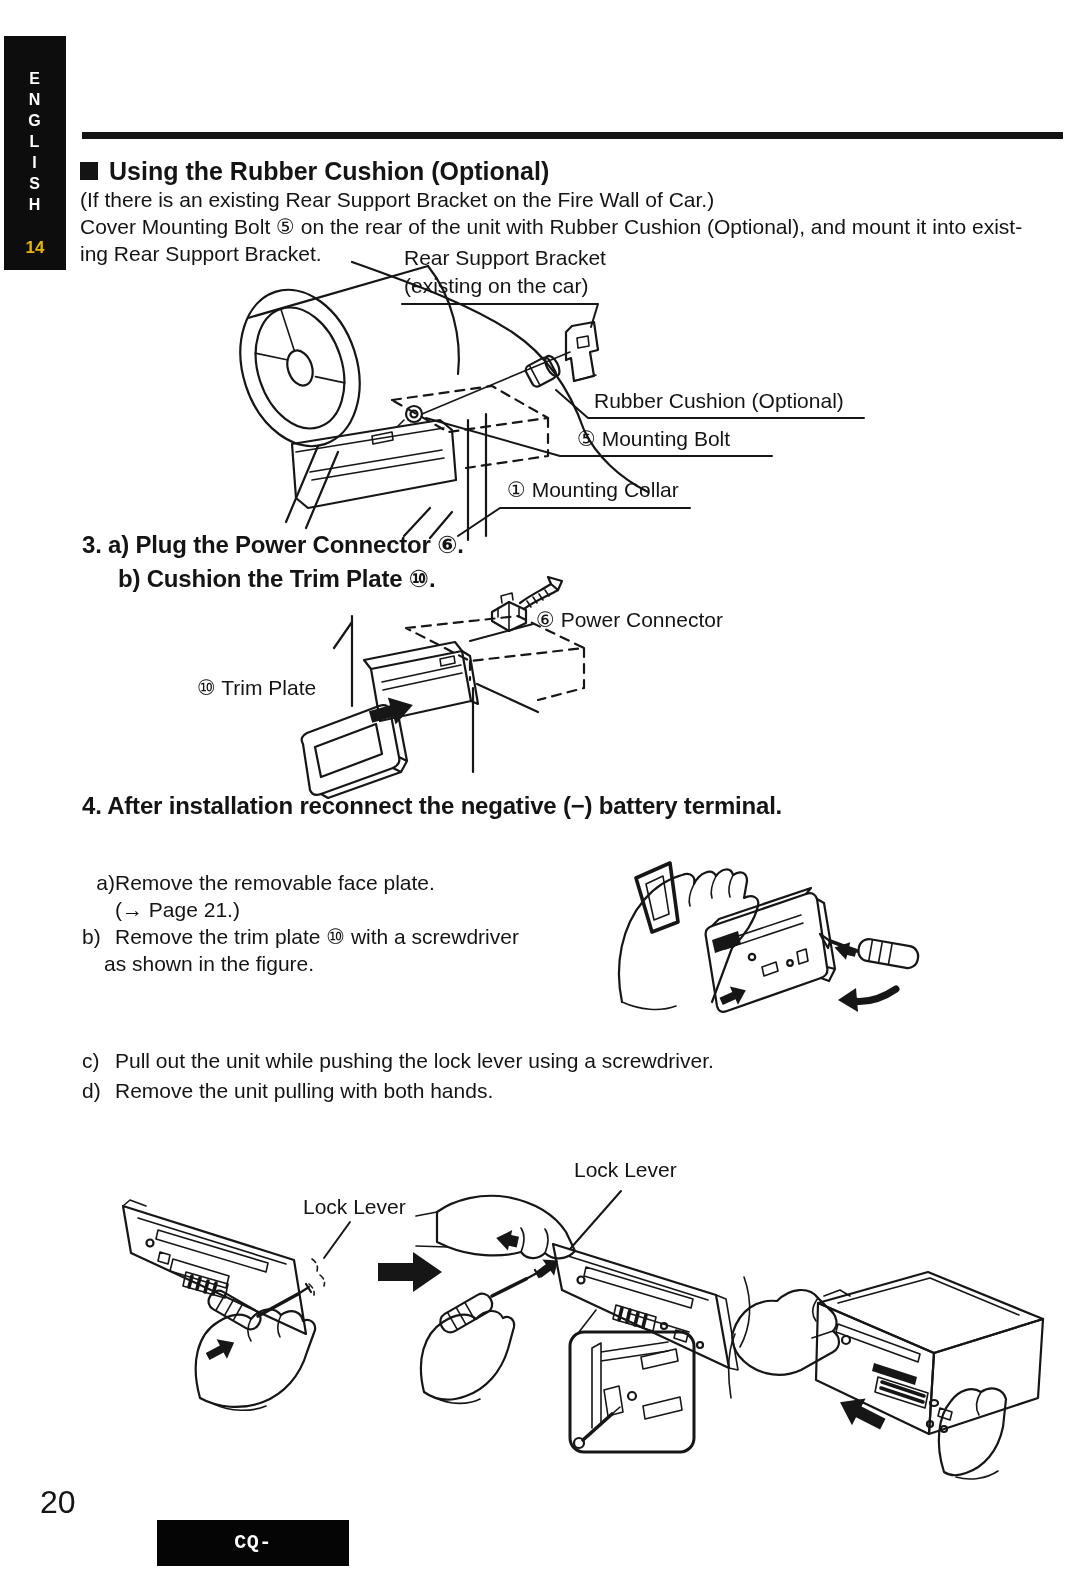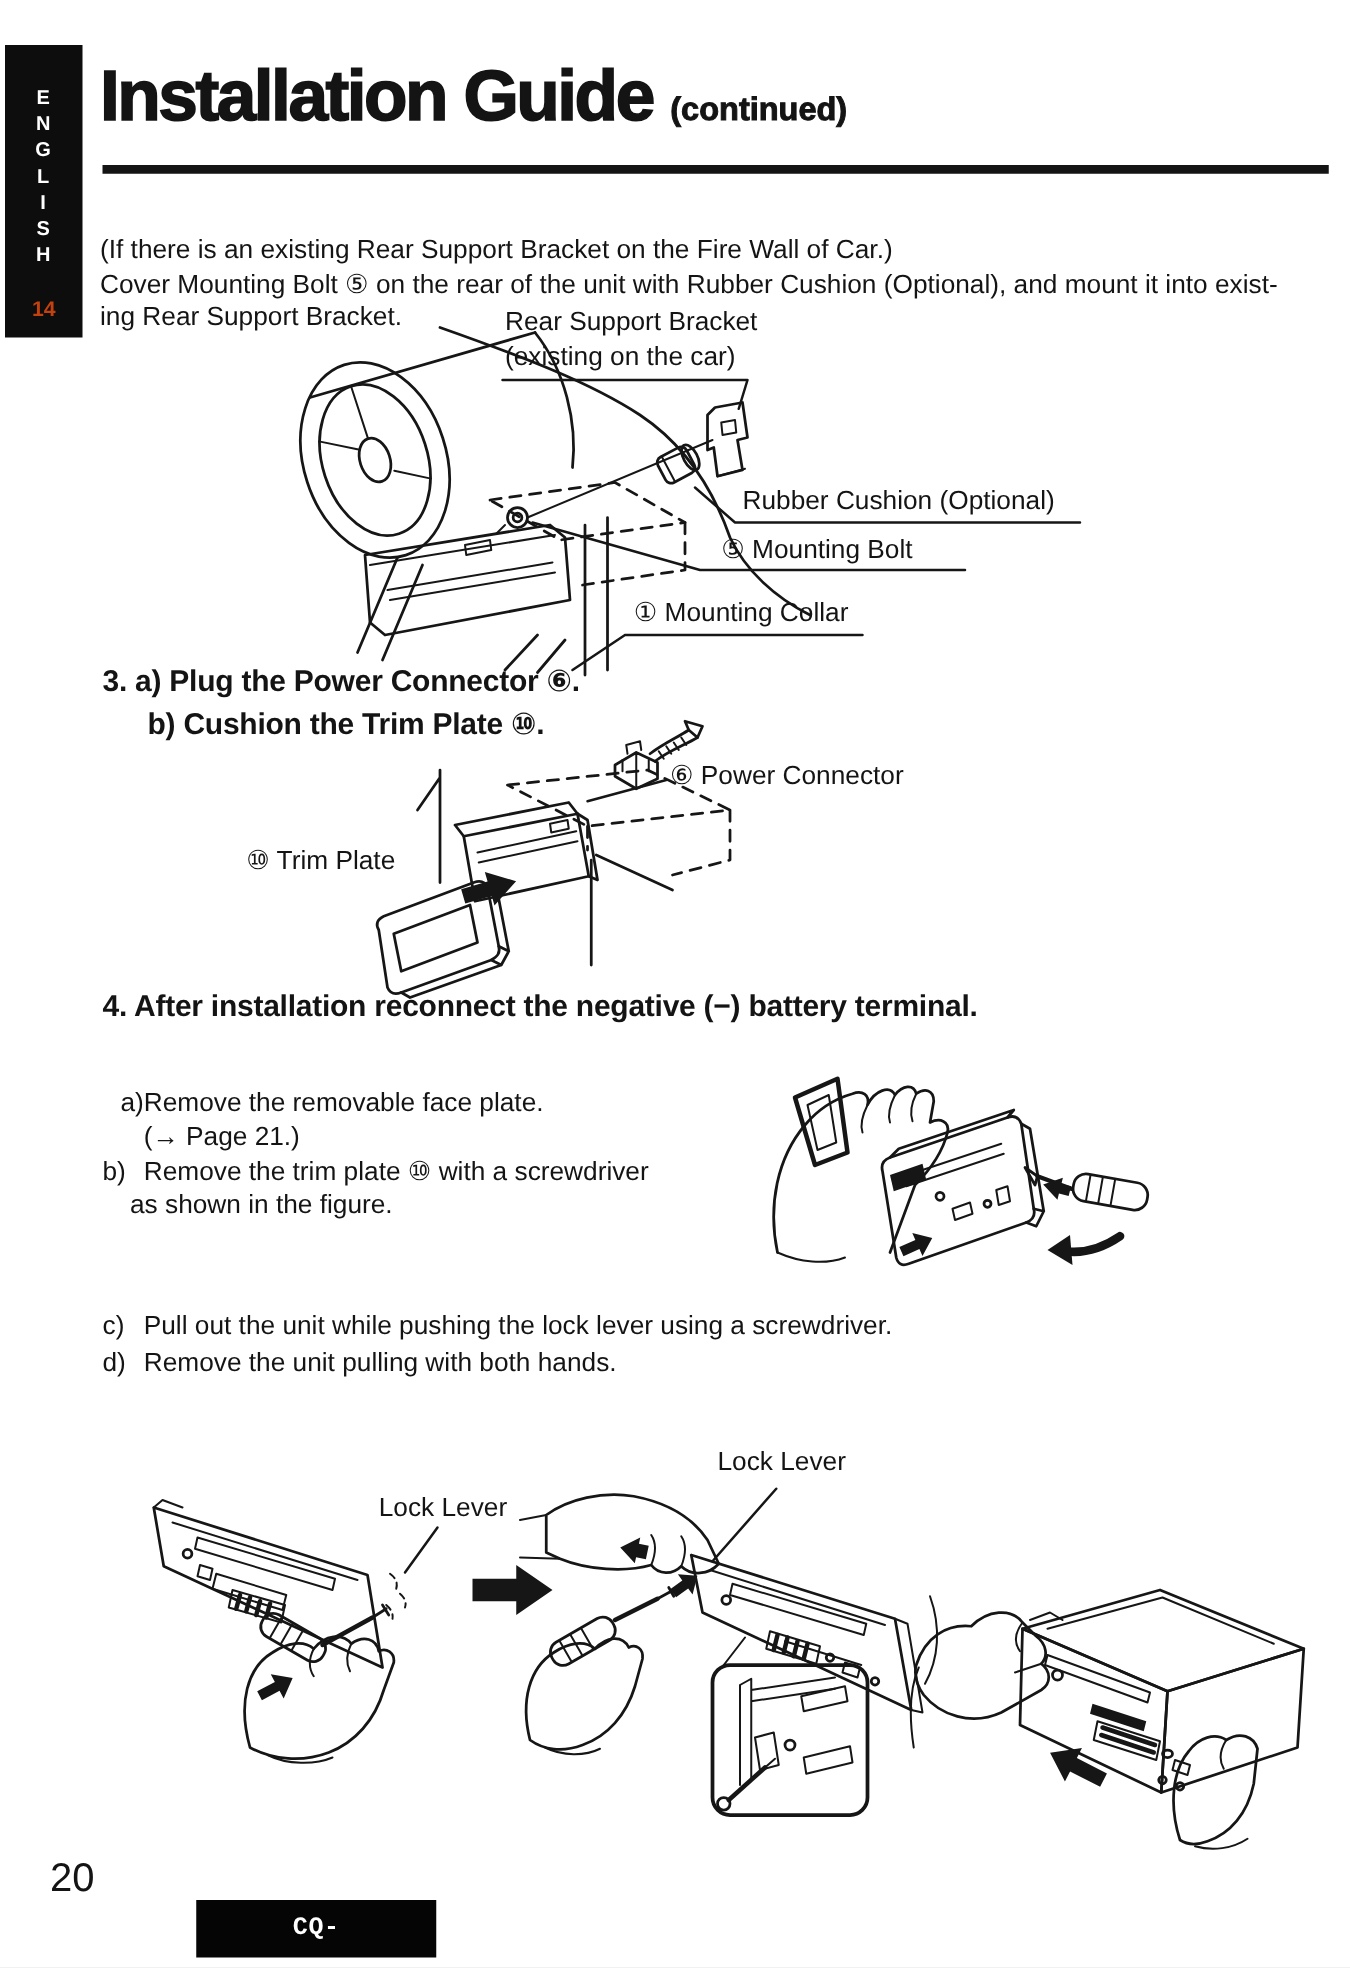--- a/index.html
+++ b/index.html
@@ -2,21 +2,21 @@
 <html><head>
 <meta charset="utf-8">
 <style>
   html,body{margin:0;padding:0;background:#e8e8e8;}
   .page{position:relative;width:1080px;height:1574px;background:#ffffff;overflow:hidden;
         font-family:"Liberation Sans","DejaVu Sans",sans-serif;color:#141414;}
   
   .side-tab{position:absolute;left:4px;top:36px;width:62px;height:234px;background:#0d0d0d;}
   .side-lang{position:absolute;left:0;top:32px;width:100%;text-align:center;color:#fff;
              font-size:16px;font-weight:bold;line-height:21px;white-space:pre-line;letter-spacing:1px;}
-  .side-num{position:absolute;left:0;bottom:12px;width:100%;text-align:center;color:#c2410c;
+  .side-num{position:absolute;left:0;bottom:12px;width:100%;text-align:center;color:#eab308;
             font-size:17px;font-weight:bold;}
   
   .title{position:absolute;left:80px;top:44px;font-size:57px;font-weight:bold;letter-spacing:-2px;
          -webkit-text-stroke:1.3px #141414;white-space:nowrap;}
   .title-suffix{font-size:26px;letter-spacing:0;-webkit-text-stroke:0.8px #141414;margin-left:14px;}
   .rule{position:absolute;left:82px;top:132px;width:981px;height:7px;background:#141414;}
   
   .sec-head{position:absolute;left:80px;top:157px;font-size:25px;font-weight:bold;white-space:nowrap;}
   .bullet{display:inline-block;width:18px;height:18px;background:#141414;margin-right:11px;}
   .bline{position:absolute;font-size:21px;white-space:nowrap;}
@@ -49,25 +49,25 @@
     <div class="side-lang">E
 N
 G
 L
 I
 S
 H</div>
     <div class="side-num">14</div>
   </div>
 
-  <div class="title">
-    <span>Installation Guide</span><span class="title-suffix">(continued)</span>
-  </div>
   <div class="rule"></div>
 
+  <div class="sec-head">
+    <span class="bullet"></span><span>Using the Rubber Cushion (Optional)</span>
+  </div>
   <div class="bline" style="left:80px;top:188px;">(If there is an existing Rear Support Bracket on the Fire Wall of Car.)</div>
   <div class="bline" style="left:80px;top:215px;">Cover Mounting Bolt ⑤ on the rear of the unit with Rubber Cushion (Optional), and mount it into exist-</div>
   <div class="bline" style="left:80px;top:242px;">ing Rear Support Bracket.</div>
 
   <svg class="art" style="left:80px;top:240px;" width="1000" height="300" viewBox="80 240 1000 300">
     <g>
       <path d="M 248,318 L 428,266"></path>
       <path d="M 352,262 C 420,286 472,306 512,332 C 548,356 570,390 584,430 C 596,456 620,478 648,492"></path>
       <path d="M 428,266 C 452,296 462,338 458,374"></path>
       <g transform="rotate(-18 300 368)">

